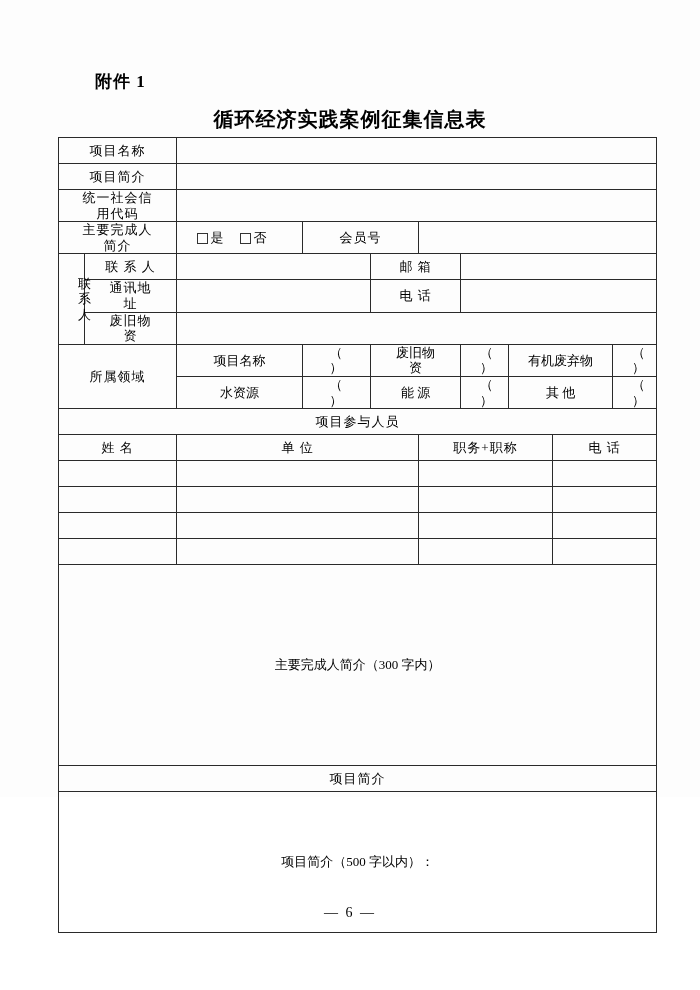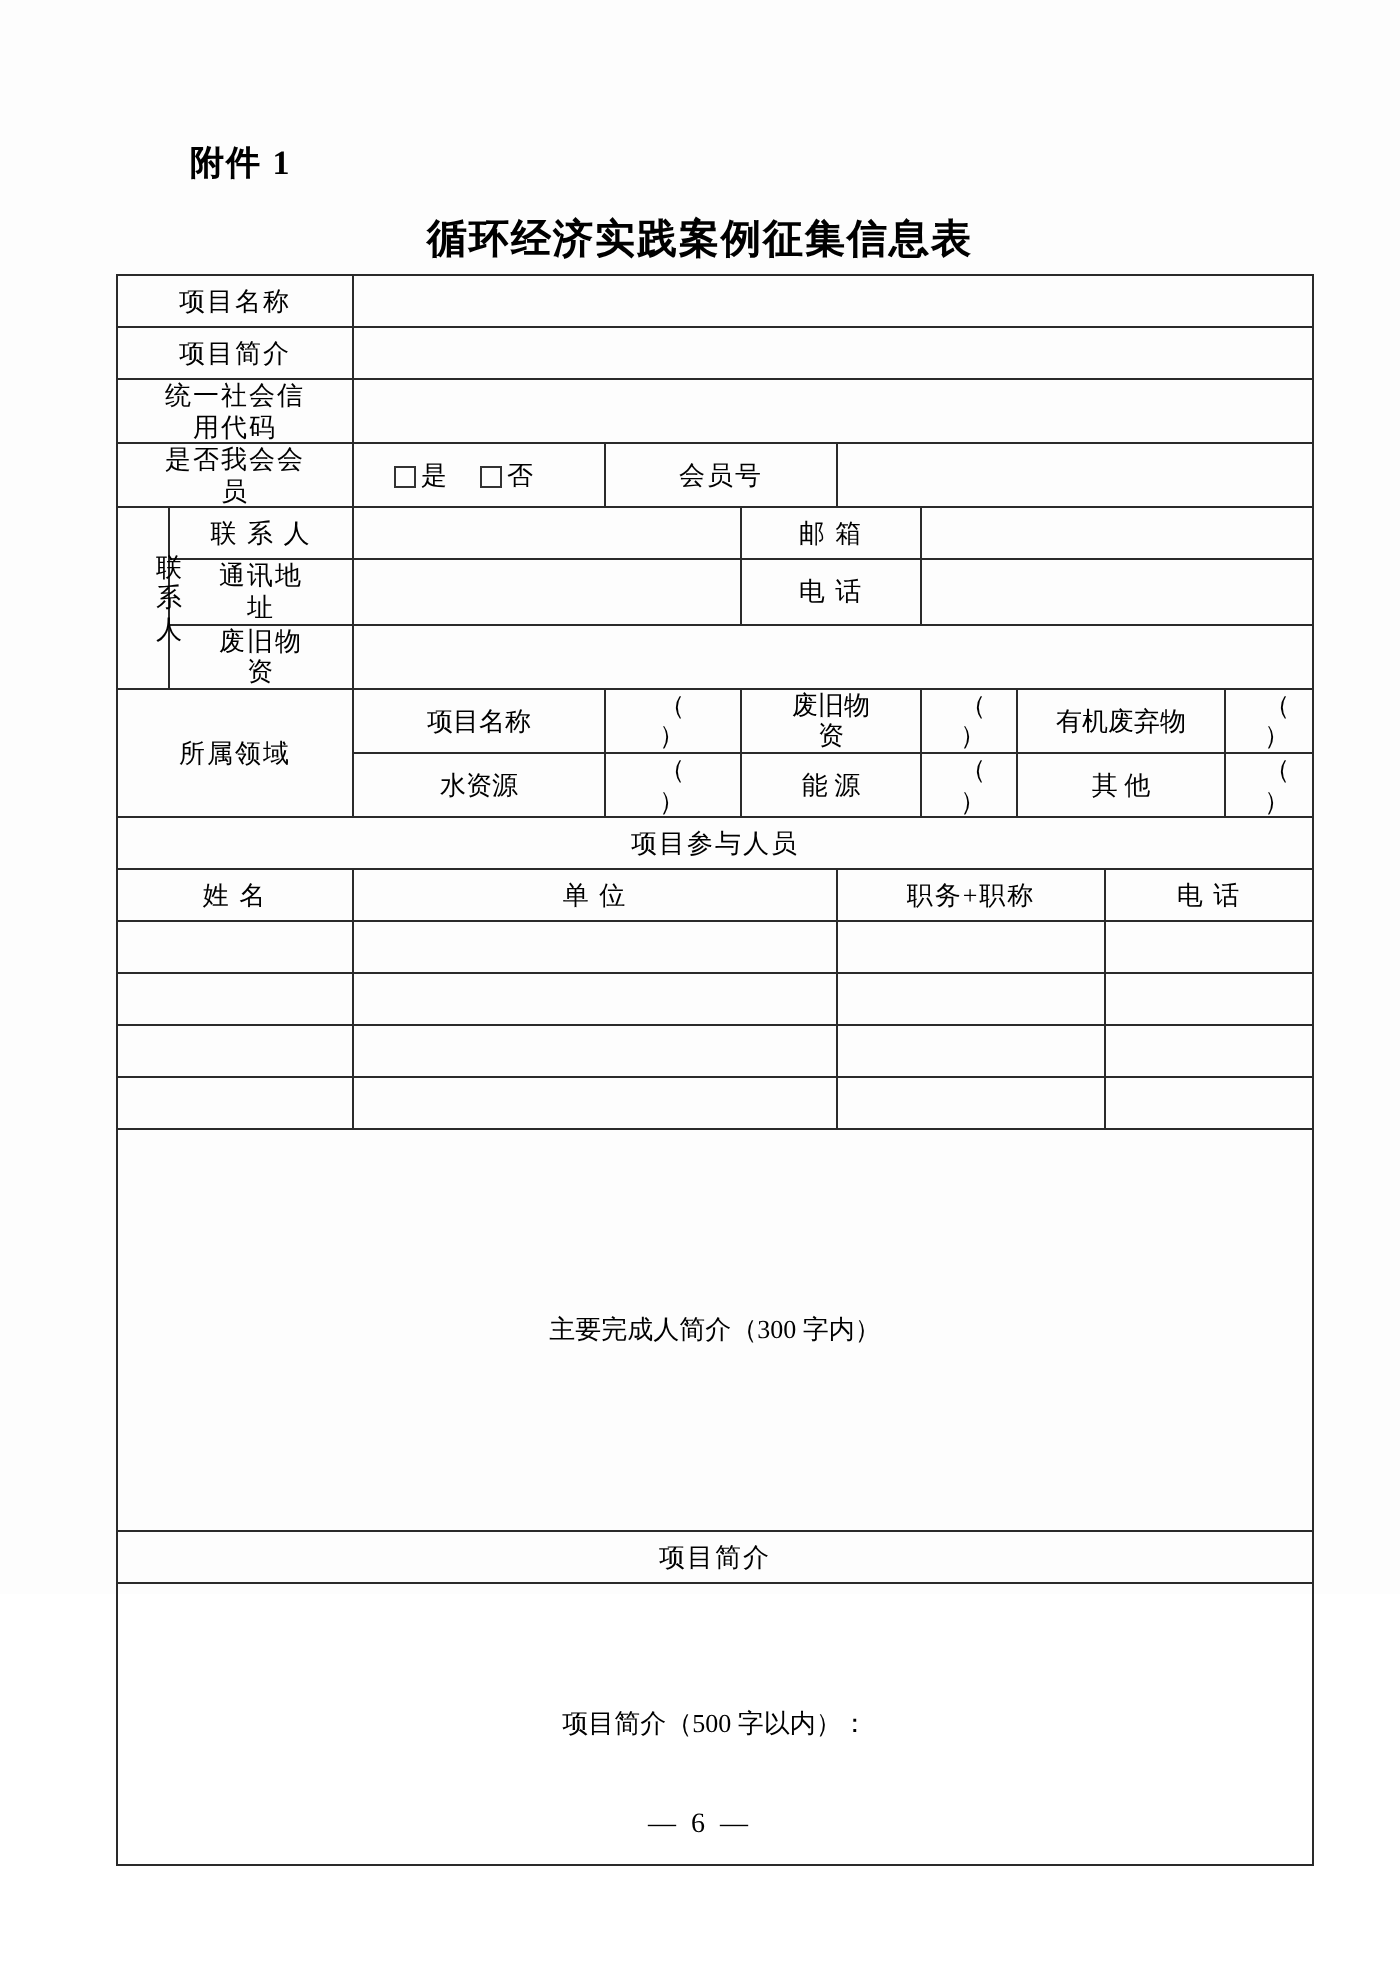--- a/index.html
+++ b/index.html
@@ -142,21 +142,21 @@
       <td colspan="2" class="lbl">项目简介</td>
       <td colspan="9"></td>
     </tr>
 
     <tr>
       <td colspan="2" class="lbl">统一社会信用代码</td>
       <td colspan="9"></td>
     </tr>
 
     <tr>
-      <td colspan="2" class="lbl">是否我会会员</td>
+      <td colspan="2" class="lbl">主要完成人简介</td>
       <td colspan="2" class="chkwrap">
         <span class="opt"><span class="chk"></span><span>是</span></span><span class="opt"><span class="chk"></span><span>否</span></span>
       </td>
       <td colspan="2" class="lbl">会员号</td>
       <td colspan="5"></td>
     </tr>
 
     <tr>
       <td class="vlabel" rowspan="3">
         <span>联</span>

